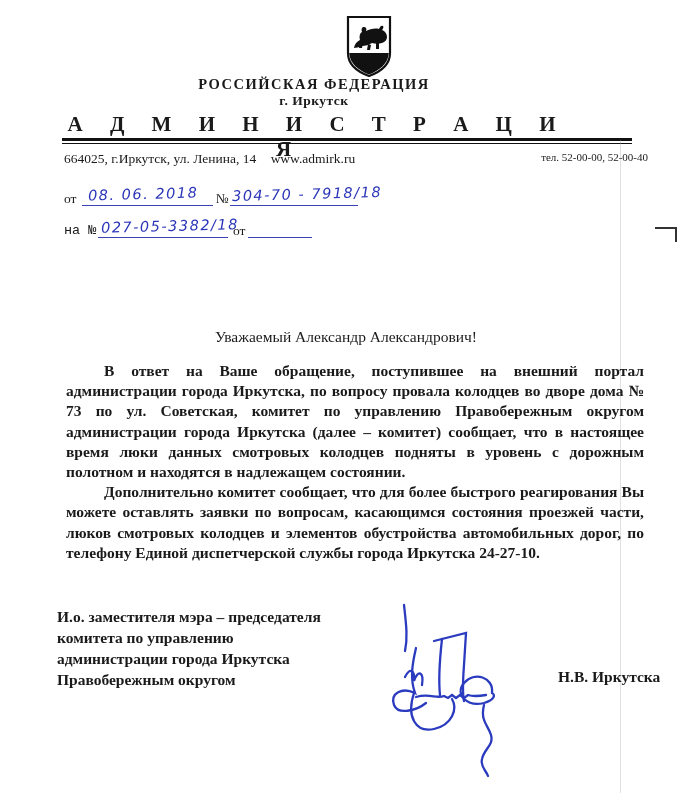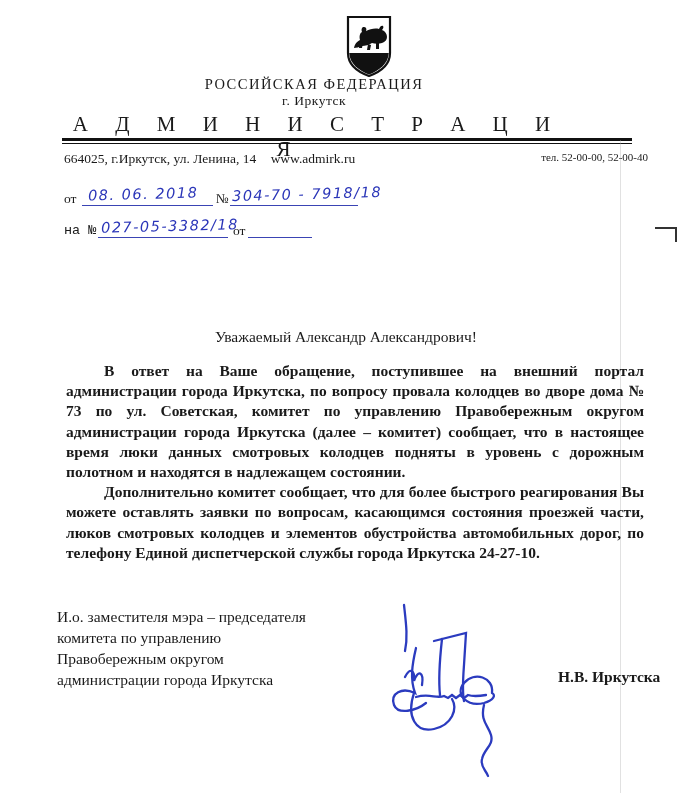--- a/index.html
+++ b/index.html
@@ -1,21 +1,21 @@
 <!DOCTYPE html>
 <html><head>
 <meta charset="utf-8">
 <style>
   html,body{margin:0;padding:0;background:#fff;}
   .page{
     position:relative;width:687px;height:793px;background:#ffffff;overflow:hidden;
     font-family:"Liberation Serif", serif;color:#1a1a1a;
   }
   .crest{position:absolute;left:346px;top:15px;width:46px;height:62px;}
-  .hdrline{position:absolute;width:578px;text-align:center;font-weight:normal;}
+  .hdrline{position:absolute;width:578px;text-align:center;font-weight:bold;}
   .l-country{top:76px;font-size:14.5px;letter-spacing:1.5px;text-indent:50px;}
   .l-city{top:93px;font-size:13.5px;letter-spacing:0.5px;text-indent:50px;}
   .l-org{top:112px;font-size:21px;letter-spacing:11px;text-indent:56px;}
   .rule{position:absolute;left:62px;top:138px;width:570px;height:2px;
     border-top:3px solid #111;border-bottom:1px solid #111;}
   
   .addr-left{position:absolute;left:64px;top:151px;font-size:13.5px;}
   .addr-site{margin-left:11px;}
   .addr-right{position:absolute;right:39px;top:151px;font-size:11px;}
   
@@ -30,21 +30,21 @@
   
   .scanline{position:absolute;left:620px;top:140px;width:1px;height:653px;
     background:rgba(170,170,170,0.35);}
   
   .salutation{position:absolute;left:57px;top:328px;width:578px;text-align:center;
     font-weight:normal;font-size:15.5px;}
   .bodytext{position:absolute;left:57px;top:361px;width:578px;
     font-weight:bold;font-size:15.5px;line-height:20.2px;text-align:justify;margin-left:9px;}
   .bodytext p{margin:0;text-indent:38px;}
   
-  .sig-block{position:absolute;left:57px;top:606px;font-weight:normal;
+  .sig-block{position:absolute;left:57px;top:606px;font-weight:bold;
     font-size:15.5px;line-height:21px;}
   .sig-name{position:absolute;left:558px;top:668px;font-weight:bold;font-size:15.5px;}
   .sig-scrawl{position:absolute;left:372px;top:593px;width:160px;height:200px;}
 </style>
 </head>
 <body>
 
 <div class="page">
 
   <svg class="crest" viewBox="0 0 46 62" xmlns="http://www.w3.org/2000/svg">
@@ -93,22 +93,22 @@
   <div class="salutation">Уважаемый Александр Александрович!</div>
 
   <div class="bodytext">
     <p>В ответ на Ваше обращение, поступившее на внешний портал администрации города Иркутска, по вопросу провала колодцев во дворе дома № 73 по ул. Советская, комитет по управлению Правобережным округом администрации города Иркутска (далее – комитет) сообщает, что в настоящее время люки данных смотровых колодцев подняты в уровень с дорожным полотном и находятся в надлежащем состоянии.</p>
     <p>Дополнительно комитет сообщает, что для более быстрого реагирования Вы можете оставлять заявки по вопросам, касающимся состояния проезжей части, люков смотровых колодцев и элементов обустройства автомобильных дорог, по телефону Единой диспетчерской службы города Иркутска 24-27-10.</p>
   </div>
 
   <div class="sig-block">
     <div>И.о. заместителя мэра – председателя</div>
     <div>комитета по управлению</div>
+    <div>администрации города Иркутска</div>
     <div>Правобережным округом</div>
-    <div>администрации города Иркутска</div>
   </div>
 
   <svg class="sig-scrawl" viewBox="0 0 160 200" xmlns="http://www.w3.org/2000/svg" fill="none" stroke="#2b3bbf" stroke-width="2.3" stroke-linecap="round">
     <path d="M32,12 C34,30 36,44 33,58"></path>
     <path d="M44,55 C40,72 38,86 43,100 C30,94 18,100 22,112 C26,122 44,118 54,110"></path>
     <path d="M33,84 C38,74 43,77 42,88 C46,76 52,79 50,92"></path>
     <path d="M62,48 L94,40 L92,72 C91,86 90,98 92,108"></path>
     <path d="M70,46 C68,64 66,84 68,102"></path>
     <path d="M120,100 C122,84 102,78 92,90 C82,102 96,114 112,110 C122,107 124,102 120,100"></path>
     <path d="M44,104 C58,100 64,106 72,103 l4,2 l4,-3 l4,3 l4,-3 l4,3 l4,-3 C102,104 108,103 114,102"></path>

